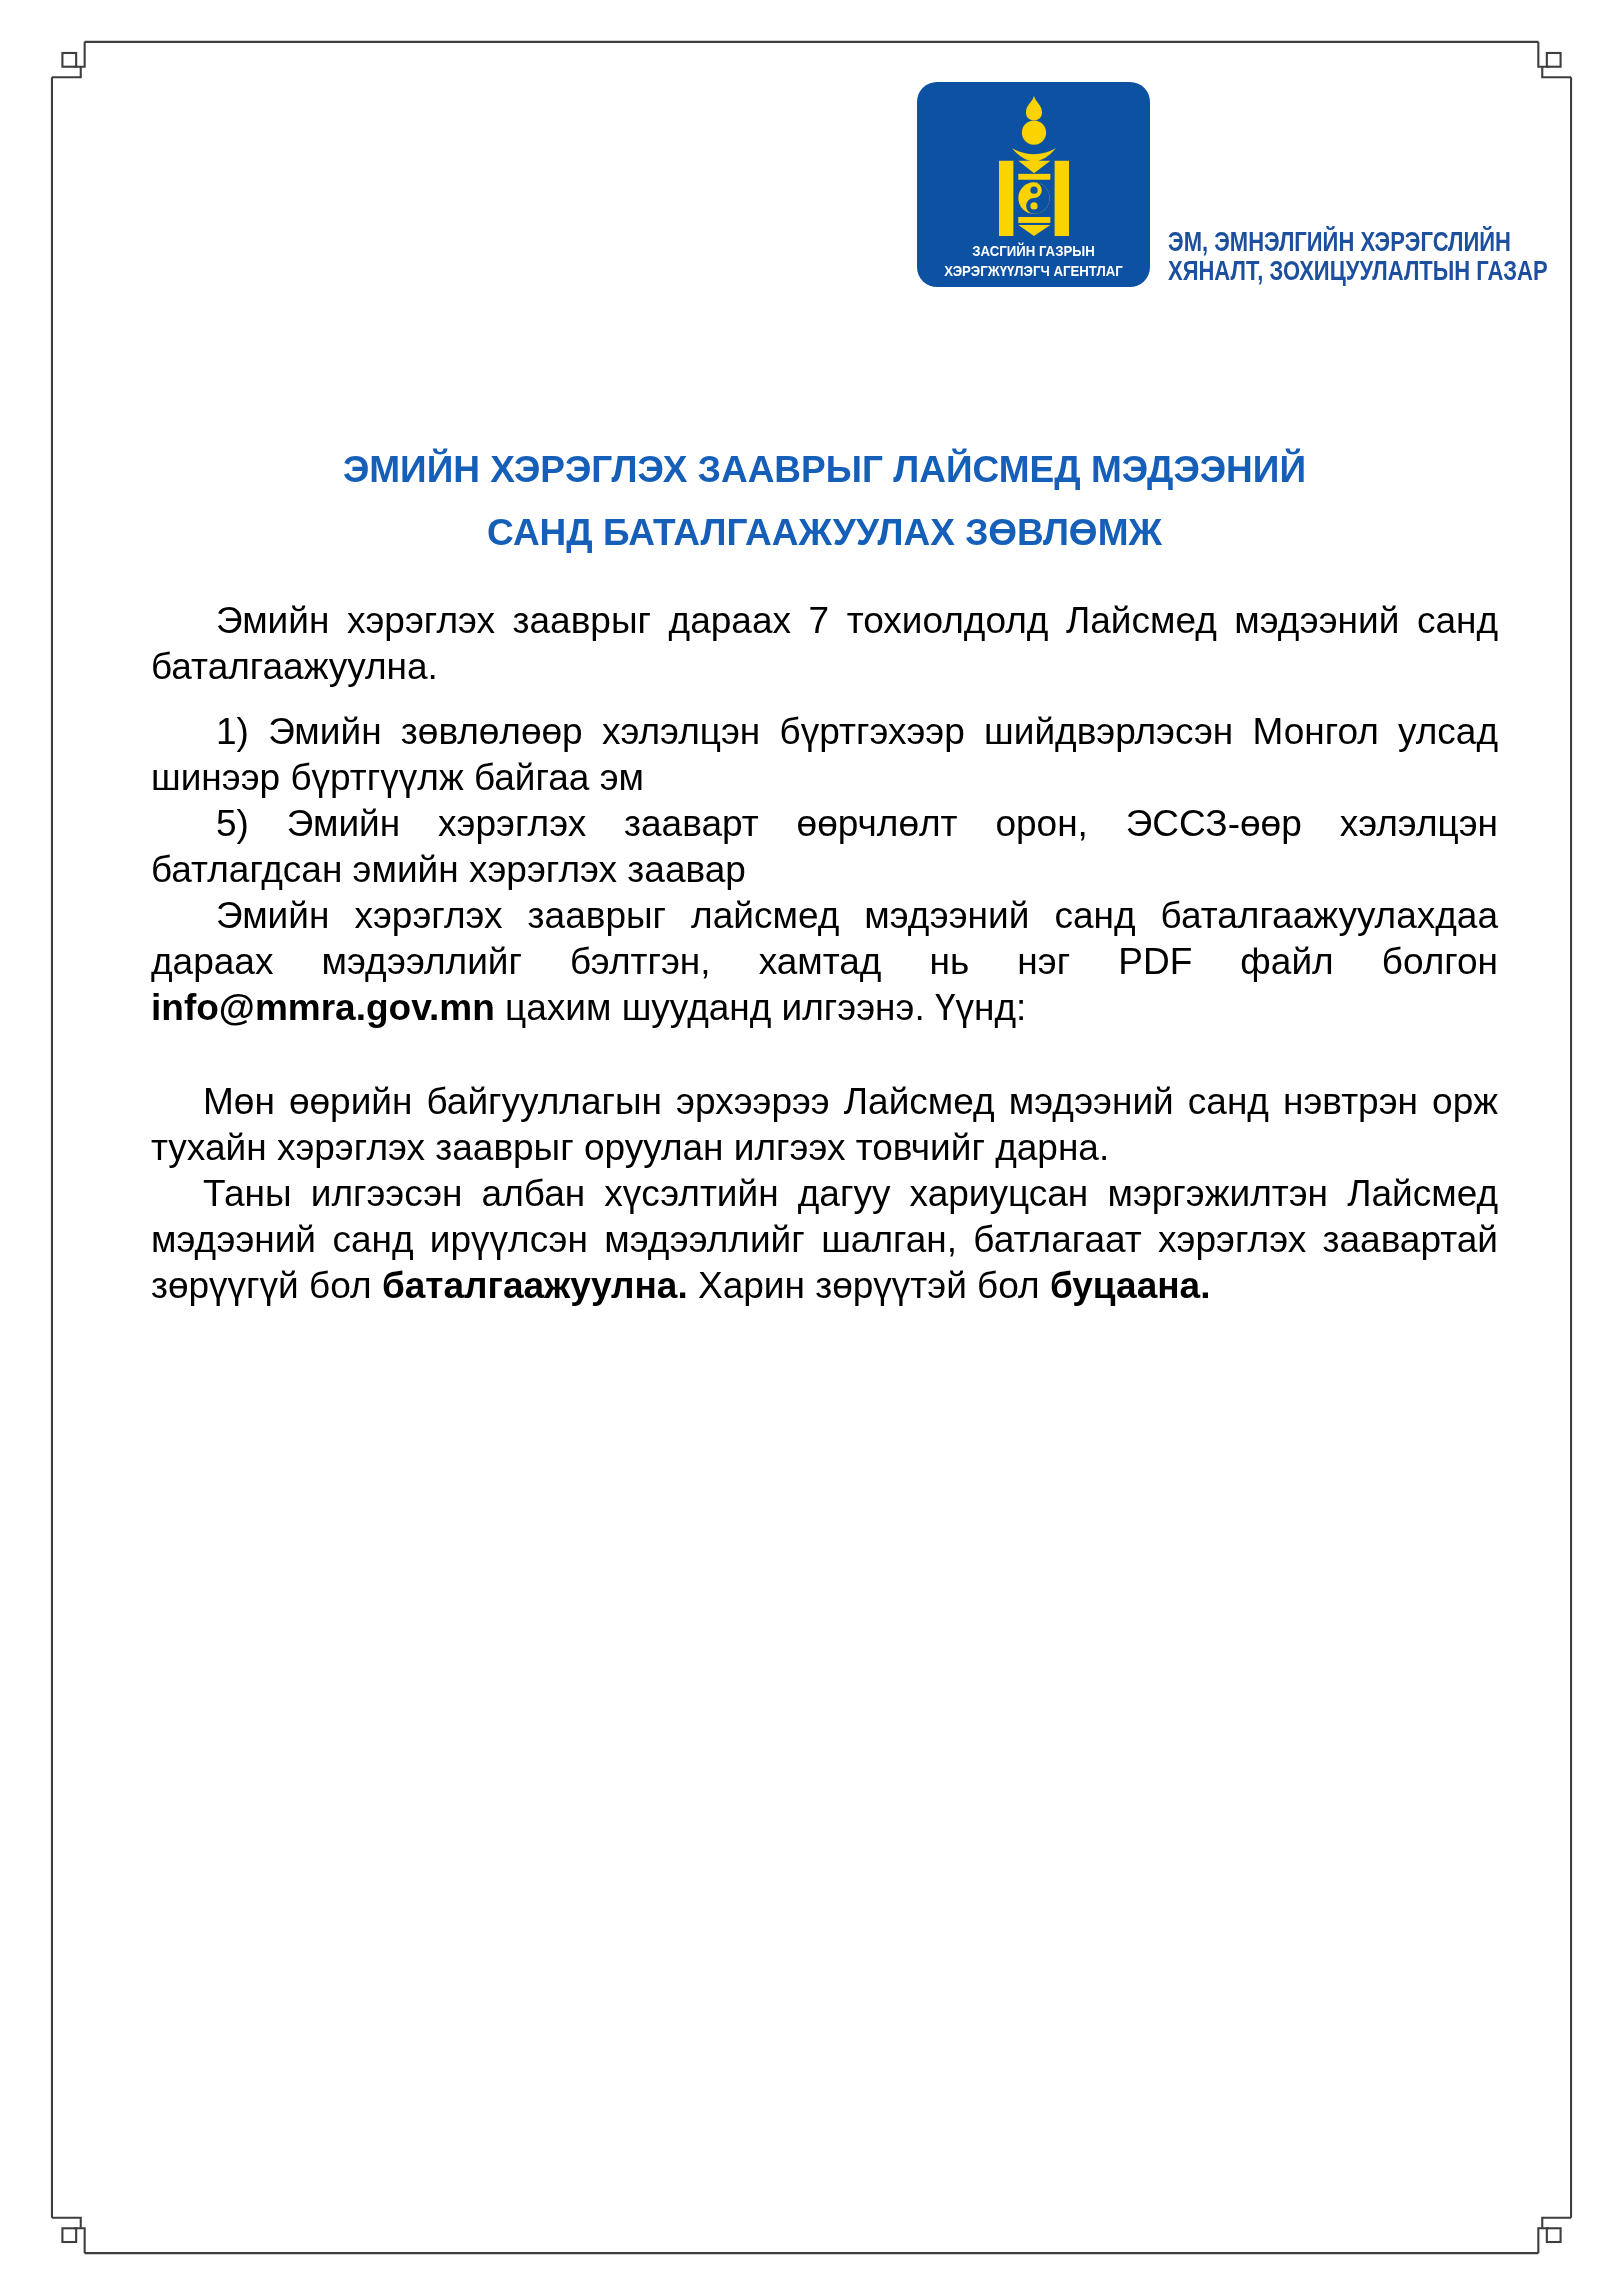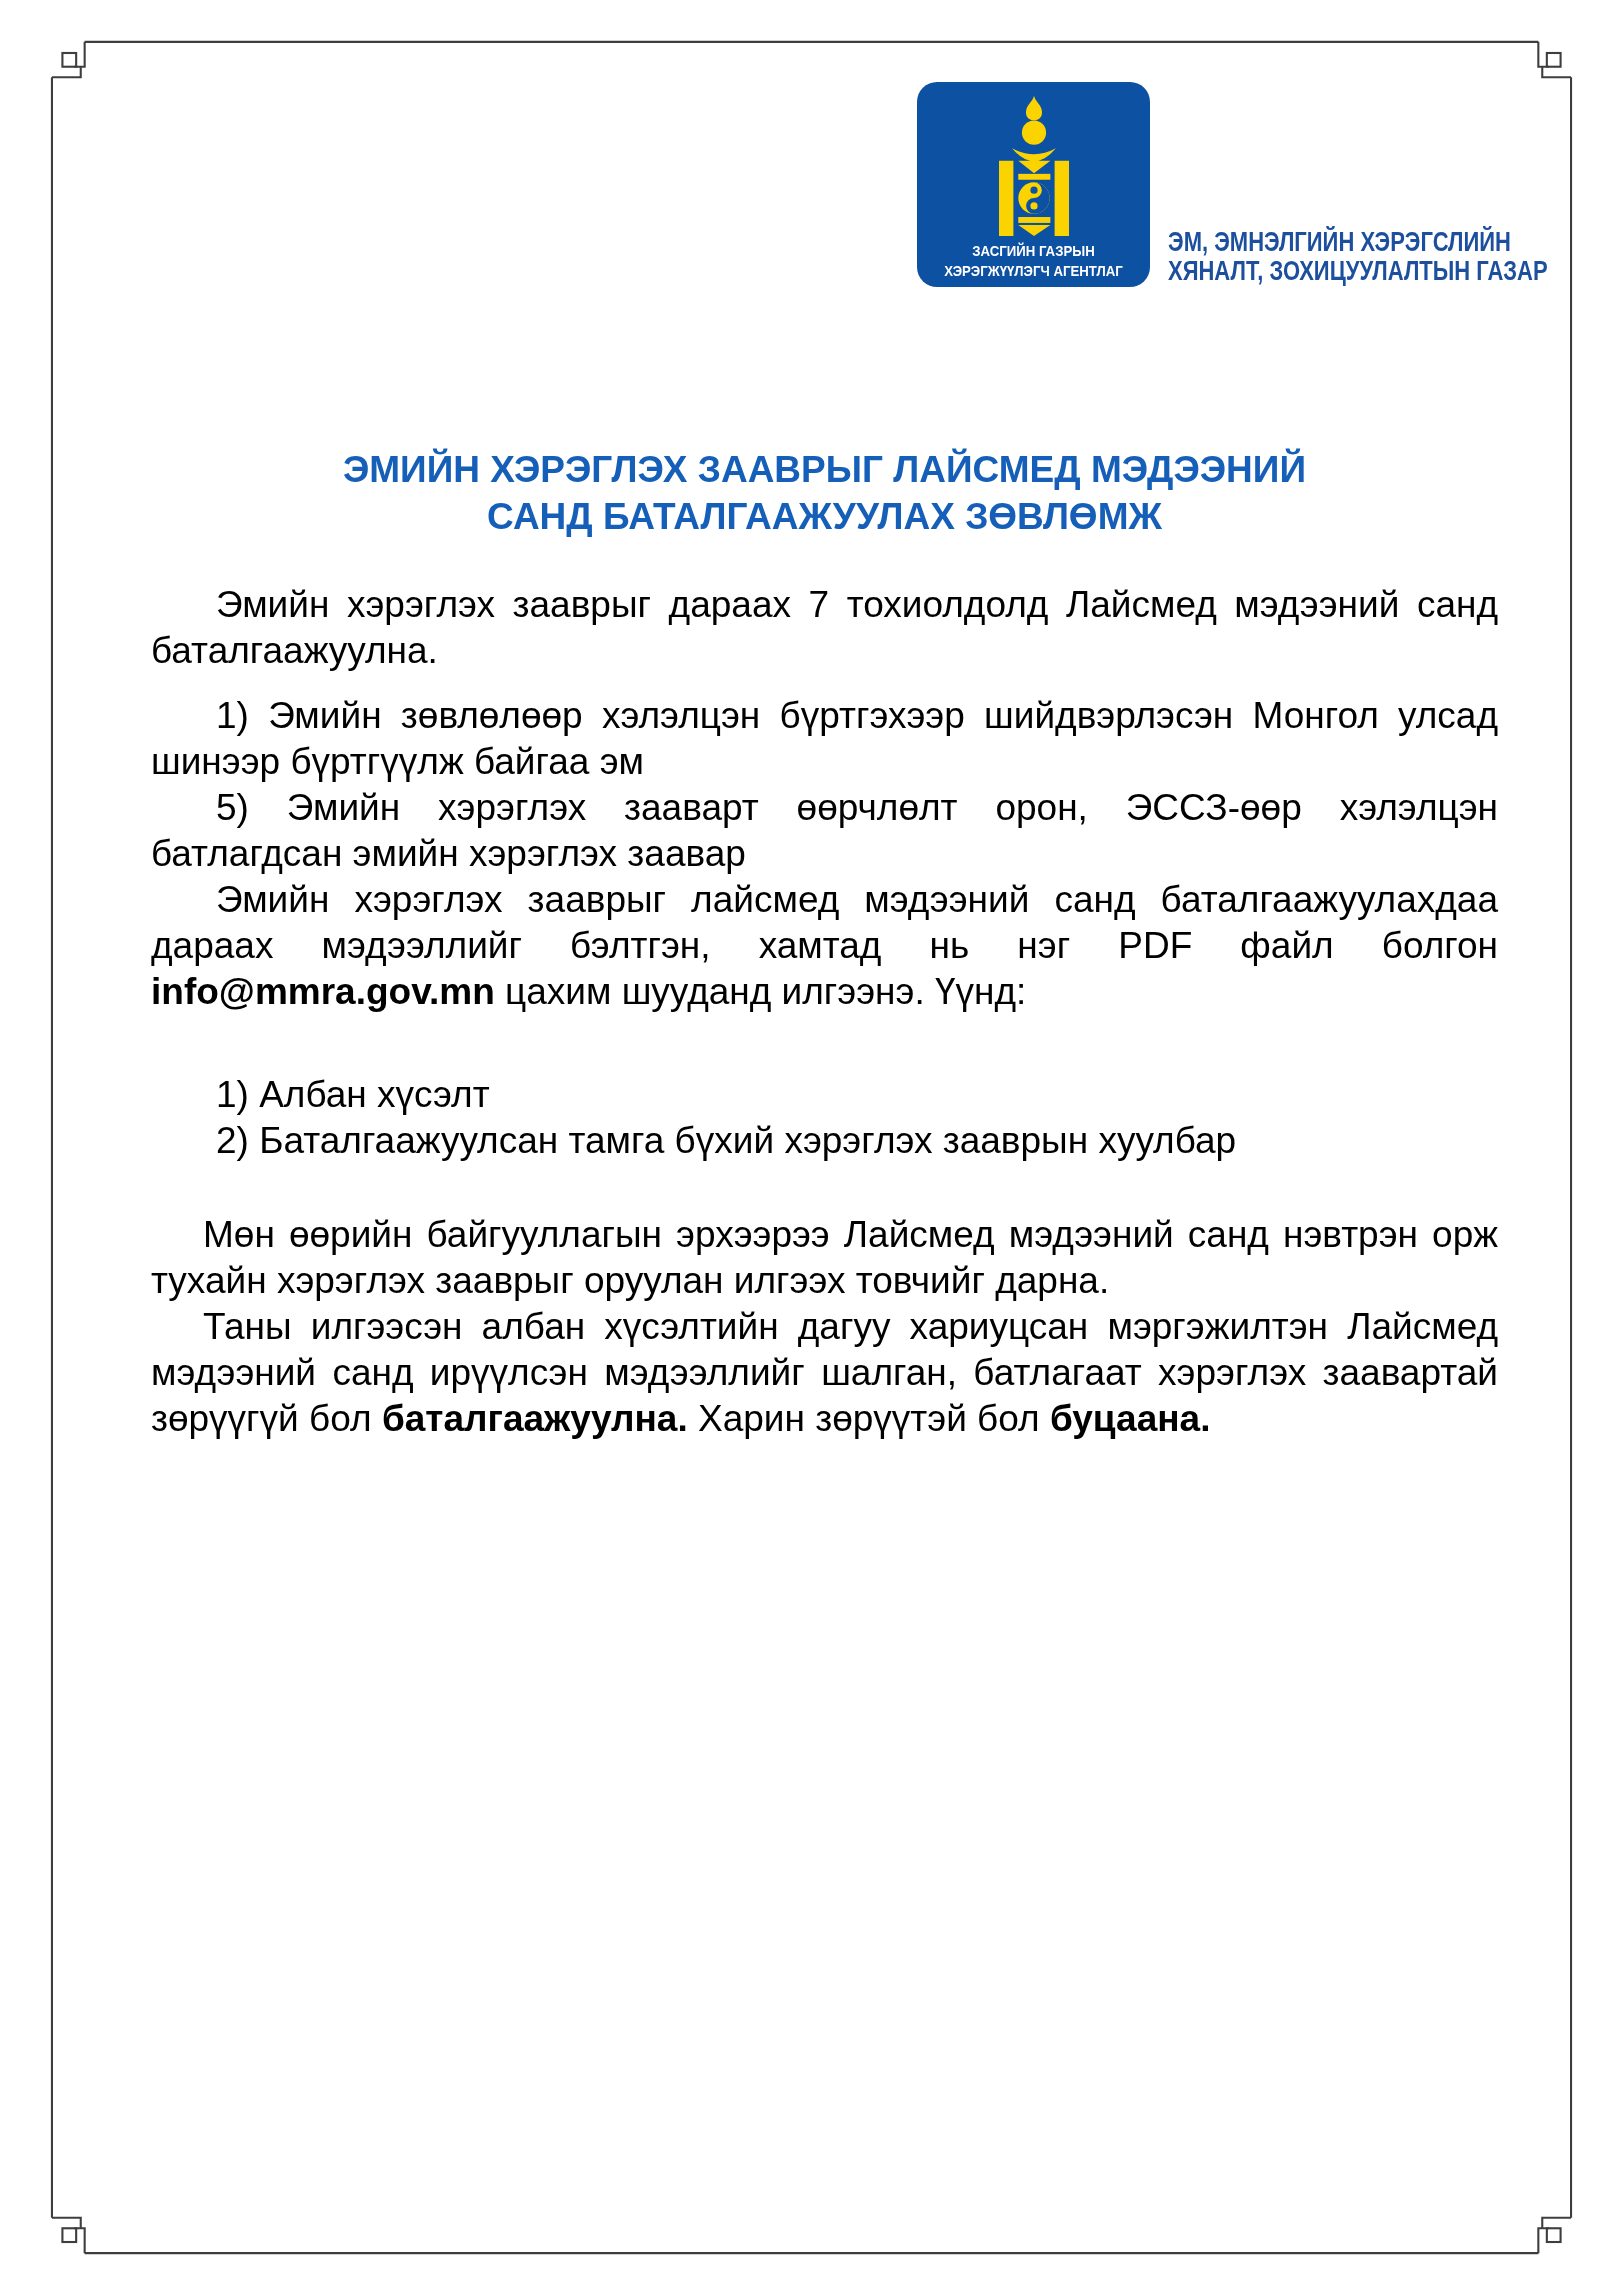--- a/index.html
+++ b/index.html
@@ -72,21 +72,21 @@
     line-height: 46px;
     color: #000000;
   }
   .doc-title {
     margin-top: 446px;
     text-align: center;
     font-weight: bold;
     font-size: 37px;
     line-height: 47px;
   }
-  .doc-title span { display: block; }
+  .doc-title span { display: block; margin-top: 16px; }
   .para {
     text-align: justify;
     text-indent: 65px;
   }
   .indent-sm { text-indent: 52px; }
   .mt-64 { margin-top: 42px; }
   .mt-66 { margin-top: 19px; }
   .mt-65 { }
   .mt-87 { margin-top: 57px; }
   .mt-73 { margin-top: 48px; }
@@ -180,28 +180,20 @@
       </p>
       <p class="list-item">
         <span>5) Эмийн хэрэглэх зааварт өөрчлөлт орон, ЭССЗ-өөр хэлэлцэн батлагдсан эмийн хэрэглэх заавар</span>
       </p>
     </div>
 
     <p class="para mt-65">
       <span>Эмийн хэрэглэх зааврыг лайсмед мэдээний санд баталгаажуулахдаа дараах мэдээллийг бэлтгэн, хамтад нь нэг PDF файл болгон </span><strong>info@mmra.gov.mn</strong><span> цахим шууданд илгээнэ. Үүнд:</span>
     </p>
 
-    <div class="mt-87">
-      <p class="list-item">
-        <span>1) Албан хүсэлт</span>
-      </p>
-      <p class="list-item">
-        <span>2) Баталгаажуулсан тамга бүхий хэрэглэх зааврын хуулбар</span>
-      </p>
-    </div>
 
     <p class="para indent-sm mt-73">
       <span>Мөн өөрийн байгууллагын эрхээрээ Лайсмед мэдээний санд нэвтрэн орж тухайн хэрэглэх зааврыг оруулан илгээх товчийг дарна.</span>
     </p>
 
     <p class="para indent-sm mt-65">
       <span>Таны илгээсэн албан хүсэлтийн дагуу хариуцсан мэргэжилтэн Лайсмед мэдээний санд ирүүлсэн мэдээллийг шалган, батлагаат хэрэглэх заавартай зөрүүгүй бол </span><strong>баталгаажуулна.</strong><span> Харин зөрүүтэй бол </span><strong>буцаана.</strong>
     </p>
 
   </div>

